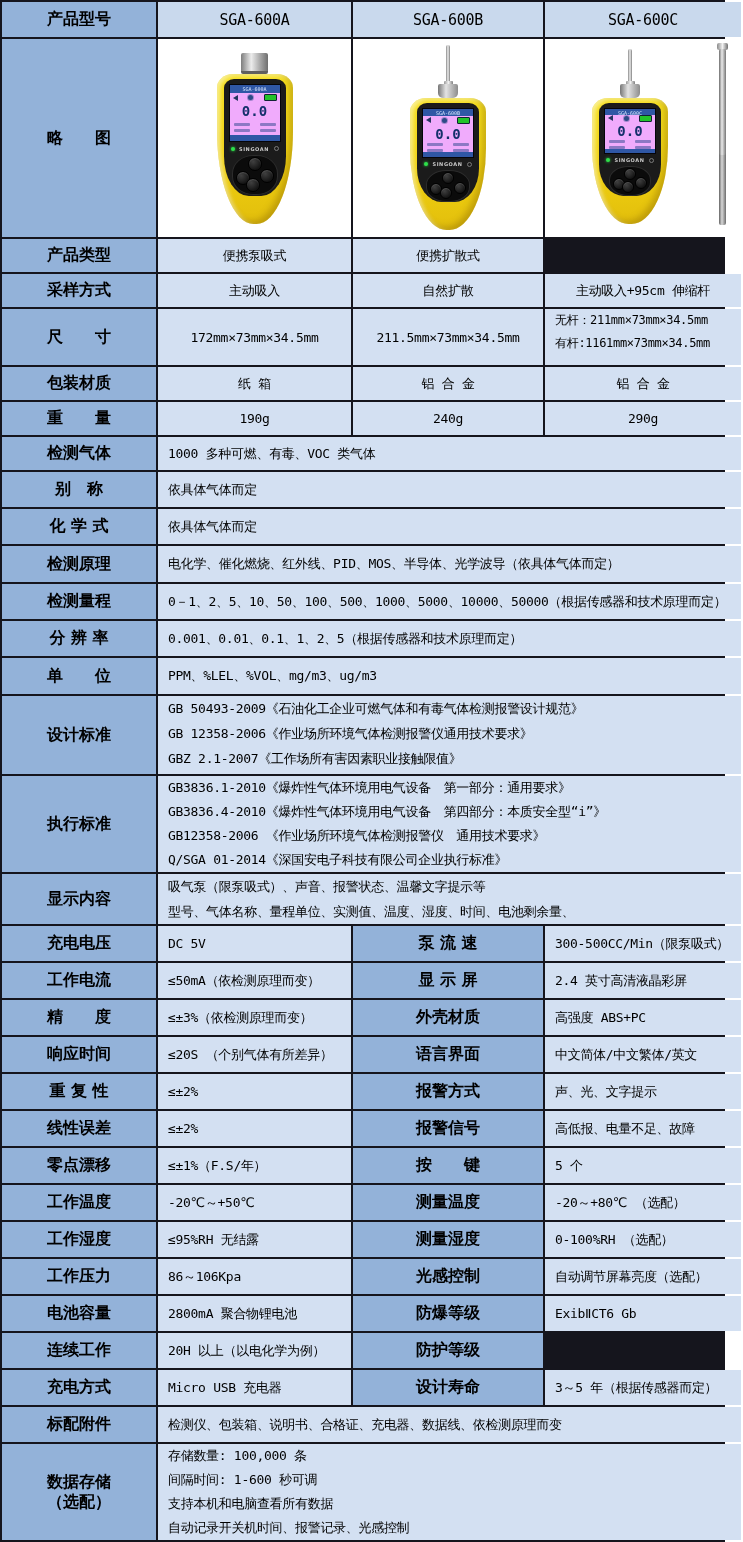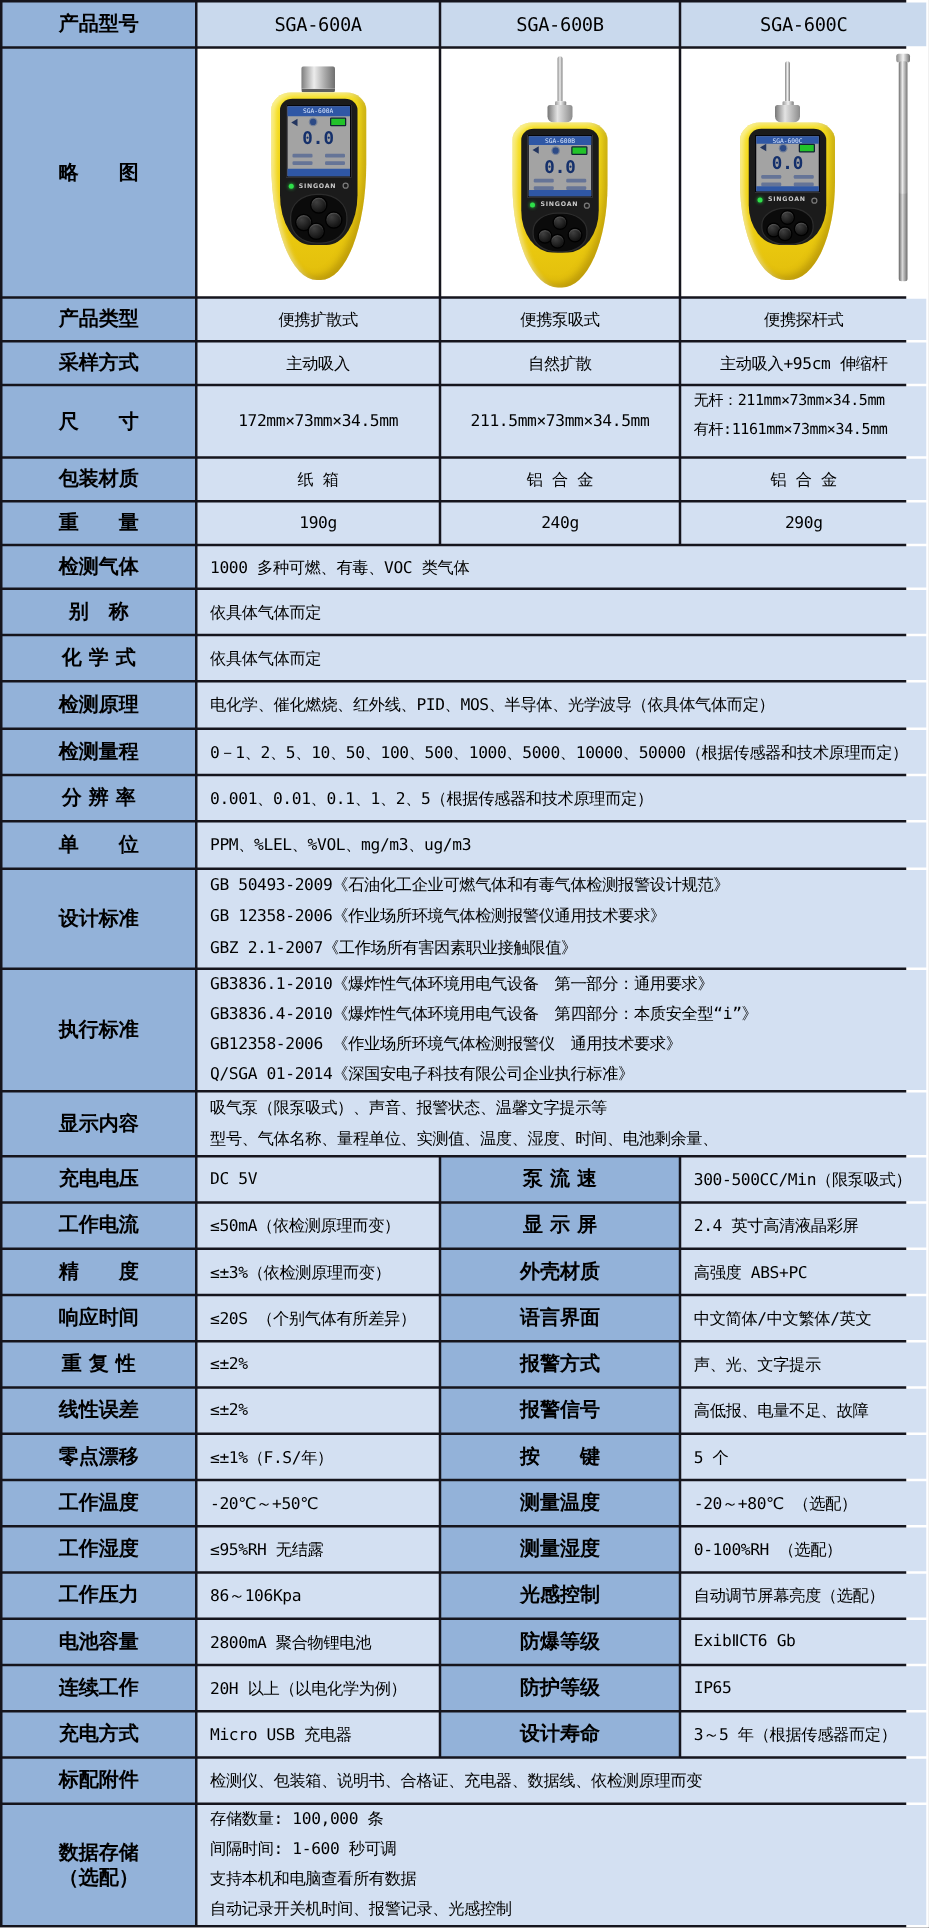--- a/index.html
+++ b/index.html
@@ -65,21 +65,21 @@
     background:linear-gradient(180deg,#F6DF1E,#EFCf10 60%,#E2BE0C);
     border-radius:16px 16px 48% 48% / 14px 14px 62% 62%;
     box-shadow:inset -4px -3px 6px rgba(120,90,0,.35), inset 3px 2px 4px rgba(255,255,230,.6);
   }
   .bodyA{height:150px}.bodyB{height:132px}.bodyC{height:126px}
   .dev-face { position:absolute; left:7px; right:7px; top:5px; bottom:28px;
     background:#1b1b1b; border-radius:10px 10px 40% 40%/9px 9px 34% 34%;
     display:flex; flex-direction:column; align-items:center; }
 
   .scr { width:52px; margin-top:5px; box-sizing:border-box;
-    background:#a3a3a3; border:1px solid #05050a;
+    background:#f0abfc; border:1px solid #05050a;
     display:flex; flex-direction:column; }
   .scrA{height:58px}.scrB{height:50px}.scrC{height:46px}
   .scr-top { height:8px; background:#2F57A5; color:#d8e6ff; font-size:5px; line-height:8px;
     text-align:center; overflow:hidden; font-family:"DejaVu Sans Mono",monospace; }
   .scr-ic { height:9px; display:flex; align-items:center; justify-content:space-between; padding:0 3px; }
   .ic-sp { width:0; height:0; border-top:3px solid transparent; border-bottom:3px solid transparent; border-right:5px solid #23355f; }
   .ic-fan { width:5px; height:5px; background:#2c4a86; border-radius:50%; box-shadow:0 0 0 1px rgba(44,74,134,.4); }
   .ic-bat { width:11px; height:5px; background:#22C32A; border:1px solid #123; border-radius:1px; }
   .scr-val { height:18px; line-height:18px; text-align:center; font-weight:bold; font-size:14px;
     color:#15306B; font-family:"DejaVu Sans Mono",monospace; }
@@ -250,23 +250,22 @@
           </div>
         </div>
       </div>
       <div class="tele-knob"></div>
       <div class="tele"></div>
     </div>
   </div>
 
   <div class="row cols3 h33">
     <div class="lab">产品类型</div>
+    <div class="val center">便携泵吸式</div>
     <div class="val center">便携扩散式</div>
-    <div class="val center">便携泵吸式</div>
-    <div class="val center">便携探杆式</div>
   </div>
   <div class="row cols3 h33">
     <div class="lab">采样方式</div>
     <div class="val center">主动吸入</div>
     <div class="val center">自然扩散</div>
     <div class="val center">主动吸入+95cm 伸缩杆</div>
   </div>
   <div class="row cols3 h56">
     <div class="lab">尺　　寸</div>
     <div class="val center">172mm×73mm×34.5mm</div>
@@ -408,21 +407,20 @@
   <div class="row cols3 h35">
     <div class="lab">电池容量</div>
     <div class="val left">2800mA 聚合物锂电池</div>
     <div class="lab">防爆等级</div>
     <div class="val left">ExibⅡCT6 Gb</div>
   </div>
   <div class="row cols3 h35">
     <div class="lab">连续工作</div>
     <div class="val left">20H 以上（以电化学为例）</div>
     <div class="lab">防护等级</div>
-    <div class="val left">IP65</div>
   </div>
   <div class="row cols3 h35">
     <div class="lab">充电方式</div>
     <div class="val left">Micro USB 充电器</div>
     <div class="lab">设计寿命</div>
     <div class="val left">3～5 年（根据传感器而定）</div>
   </div>
 
   <div class="row cols1 h35">
     <div class="lab">标配附件</div>

